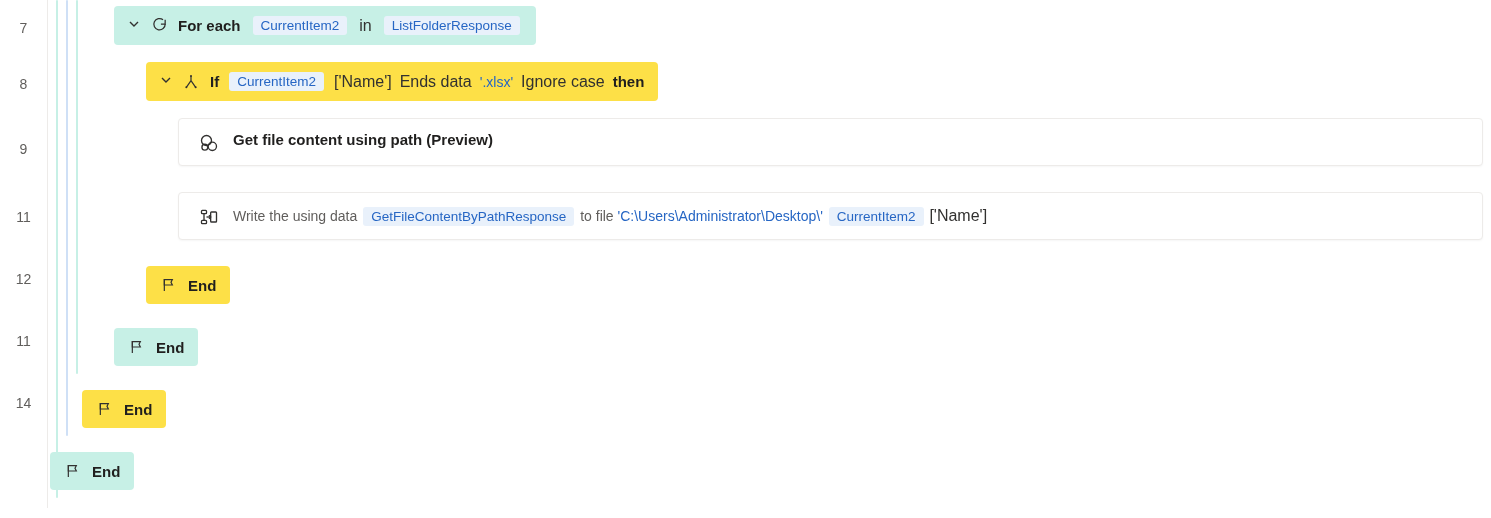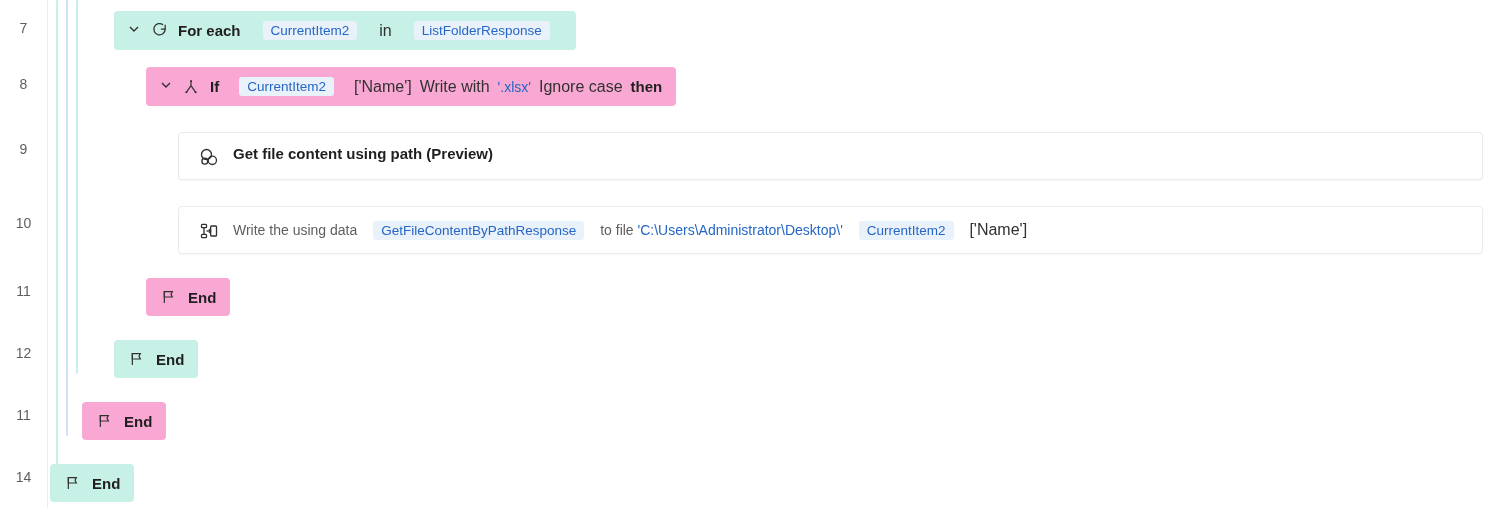--- a/index.html
+++ b/index.html
@@ -42,21 +42,21 @@
   .bar-blue-outer { background: #cfe0f6; left: 18px; }
   .bar-teal-inner { background: #c7f0e6; left: 28px; }
   
   .content {
     flex: 1;
     position: relative;
     padding-right: 8px;
   }
   .row-wrap {
     display: flex;
-    align-items: flex-end;
+    align-items: flex-start;
   }
   .indent-track {
     width: 32px;
     flex-shrink: 0;
     position: relative;
     display: flex;
     justify-content: center;
   }
   .indent-bar-teal {
     position: absolute;
@@ -74,21 +74,21 @@
   }
   .block {
     display: inline-flex;
     align-items: center;
     border-radius: 4px;
     padding: 10px 14px;
     gap: 10px;
     margin: 6px 0;
   }
   .block-teal { background: #c7f0e6; }
-  .block-blue { background: #f9a8d4; }
+  .block-blue { background: #fde047; }
   .block-white {
     background: #ffffff;
     border: 1px solid #edebe9;
     box-shadow: 0 1px 2px rgba(0,0,0,0.04);
     width: 100%;
     align-items: flex-start;
     padding: 12px 16px;
   }
   .chevron {
     font-size: 12px;
@@ -110,21 +110,21 @@
     color: #201f1e;
   }
   .chip {
     display: inline-flex;
     align-items: center;
     background: #e9f1fb;
     border-radius: 3px;
     padding: 2px 8px;
     color: #2666c4;
     font-size: 13.5px;
-    margin: 0 12px;
+    margin: 0 2px;
     white-space: nowrap;
   }
   .plain { color: #323130; font-size: 16px; }
   .desc { color: #605e5c; font-size: 14px; margin-top: 2px; }
   .lit { color: #2666c4; font-size: 14px; }
   .action-body { display: flex; flex-direction: row; flex: 1; }
   .action-title { font-weight: 600; font-size: 15px; color: #201f1e; }
   .action-icon {
     width: 28px;
     display: flex;
@@ -133,21 +133,20 @@
   }
   .header-row { display:flex; align-items:center; gap:8px; flex-wrap: wrap; }
 </style>
 </head>
 <body>
 
 <div class="gutter">
   <div class="gutter-row" style="height:56px">7</div>
   <div class="gutter-row" style="height:56px">8</div>
   <div class="gutter-row" style="height:74px">9</div>
-  <div class="gutter-row" style="height:74px">10</div>
   <div class="gutter-row" style="height:62px">11</div>
   <div class="gutter-row" style="height:62px">12</div>
   <div class="gutter-row" style="height:62px">11</div>
   <div class="gutter-row" style="height:62px">14</div>
 </div>
 
 <div class="track">
   <div class="vbar bar-teal-outer" style="top:0; bottom:10px"></div>
   <div class="vbar bar-blue-outer" style="top:0; bottom:72px"></div>
   <div class="vbar bar-teal-inner" style="top:0; bottom:134px"></div>
@@ -199,21 +198,21 @@
               <path d="M12 3 L12 10 M12 10 L5 20 M12 10 L19 20" fill="none" stroke="#323130" stroke-width="1.8"></path>
               <circle cx="12" cy="3" r="1.5" fill="#323130"></circle>
               <circle cx="5" cy="20" r="1.5" fill="#323130"></circle>
               <circle cx="19" cy="20" r="1.5" fill="#323130"></circle>
             </svg>
         </span>
         <span class="header-row">
           <span class="label-bold">If</span>
           <span class="chip">CurrentItem2</span>
           <span class="plain">['Name']</span>
-          <span class="plain">Write with</span>
+          <span class="plain">Ends data</span>
           <span class="lit">'.xlsx'</span>
           <span class="plain">Ignore case</span>
           <span class="label-bold">then</span>
         </span>
       </div>
     </div>
   </div>
 
   <div class="row-wrap" style="height:74px">
     <div class="indent-track">

